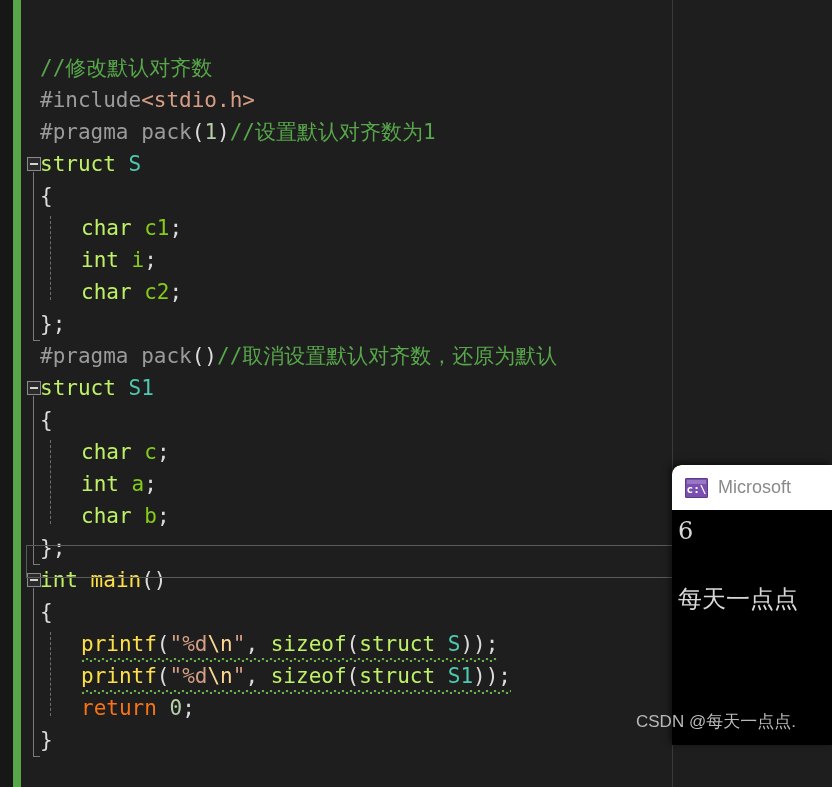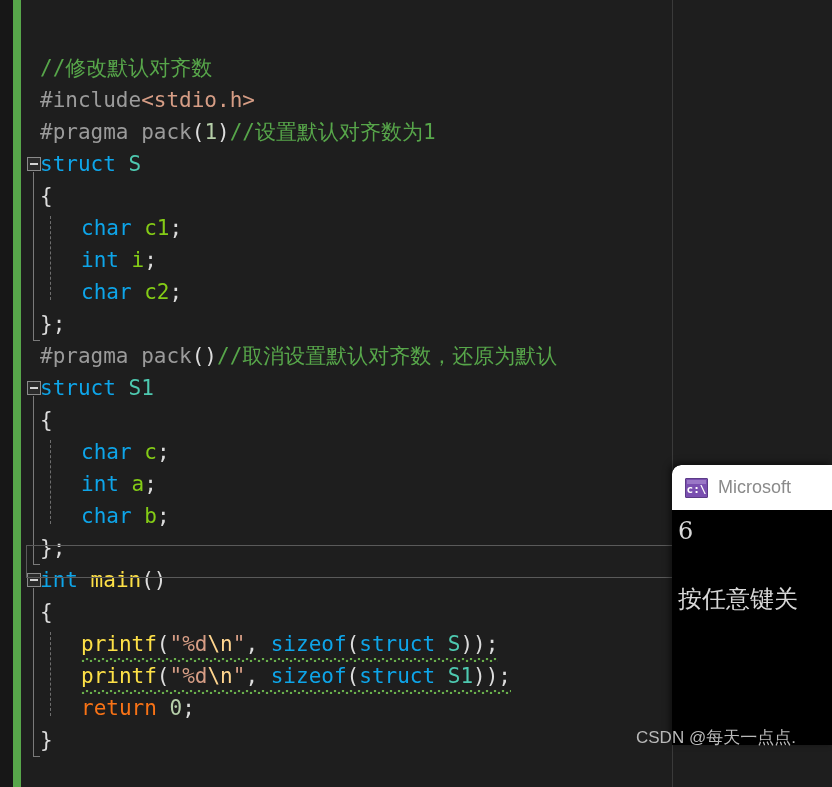--- a/index.html
+++ b/index.html
@@ -68,21 +68,21 @@
   
   .guide{
     position:absolute;left:50px;width:0;
     border-left:1px dashed #6e6e6e;
   }
 
   
   .c-comment{color:#57a64a;}
   .c-pre{color:#9b9b9b;}
   .c-str{color:#d69d85;margin-top:38px;}
-  .c-key{color:#0ea5e9;}
+  .c-key{color:#bef264;}
   .c-type{color:#4ec9b0;}
   .c-fn{color:#fde047;}
   .c-plain{color:#dcdcdc;}
   .c-punct{color:#dcdcdc;}
   .c-num{color:#b5cea8;}
   .c-ctrl{color:#f97316;}
   .c-esc{color:#ffd68f;}
   .c-var{color:#84cc16;}
 
   
@@ -154,21 +154,21 @@
     font-family:"DejaVu Serif","Liberation Serif",serif;
     font-size:24px;
     line-height:34px;
     color:#d8d8d8;
     white-space:nowrap;
   }
   .con-blank{height:34px;}
 
   
   .watermark{
-    position:absolute;left:636px;top:726px;
+    position:absolute;left:636px;top:710px;
     font-family:"Liberation Sans","DejaVu Sans",sans-serif;
     font-size:17px;color:#b9b9b9;
     white-space:nowrap;
   }
 </style>
 </head>
 <body>
 
 <div id="editor">
   <div class="left-strip"></div>
@@ -185,17 +185,17 @@
   <div class="con-title">
     <div class="con-ico">
       <div class="bar"></div>
       <div class="pr">c:\</div>
     </div>
     <div class="con-title-txt">Microsoft</div>
   </div>
   <div class="con-body" id="console-body">
       <div>6</div>
       <div class="con-blank"></div>
-      <div>按任意键关</div>
+      <div>每天一点点</div>
     </div>
 </div>
 
 <div class="watermark">CSDN @每天一点点.</div>
 
 </body></html>

